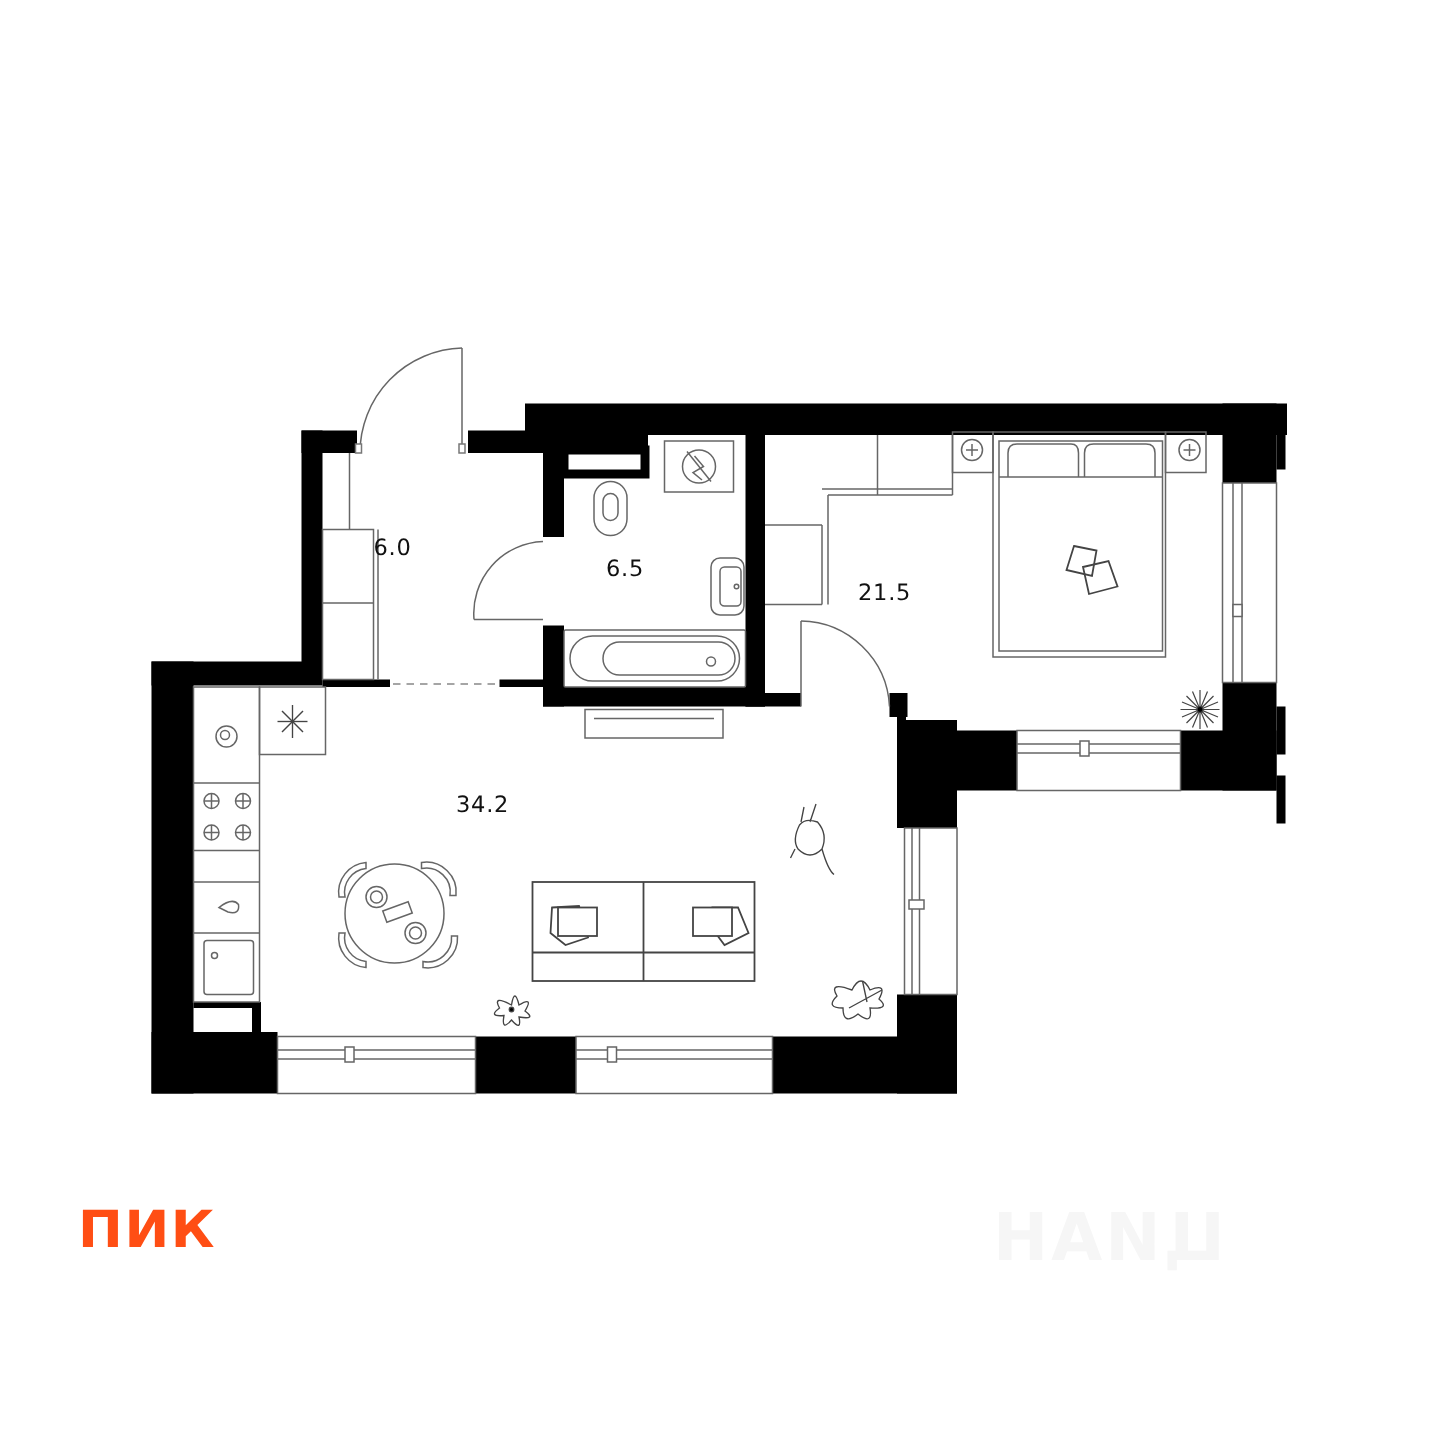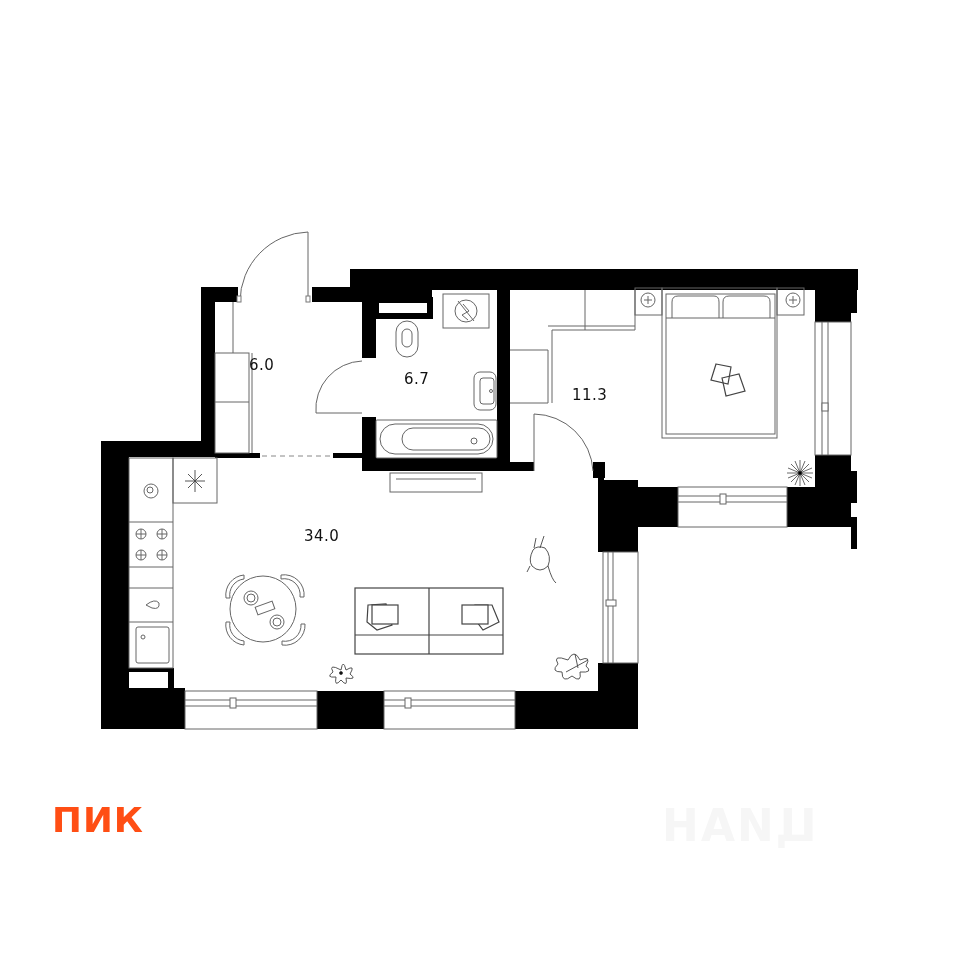--- a/index.html
+++ b/index.html
@@ -247,18 +247,18 @@
     <circle cx="341" cy="673" r="1.5" fill="#000"></circle>
   </g>
   <g stroke="#444" stroke-width="0.9" fill="none">
     <path d="M568 660 Q574 648 580 660 Q592 655 586 666 Q594 673 580 672 Q582 684 572 676 Q562 684 562 672 Q550 672 558 664 Q552 654 568 660 Z"></path>
     <path d="M575 654 L578 668 M566 672 L588 660"></path>
   </g>
 
 </svg>
 
 <div class="area-label" style="left:249px; top:356px;">6.0</div>
-<div class="area-label" style="left:404px; top:370px;">6.7</div>
-<div class="area-label" style="left:572px; top:386px;">11.3</div>
-<div class="area-label" style="left:304px; top:527px;">34.0</div>
+<div class="area-label" style="left:404px; top:370px;">6.5</div>
+<div class="area-label" style="left:572px; top:386px;">21.5</div>
+<div class="area-label" style="left:304px; top:527px;">34.2</div>
 
 <div class="logo">ПИК</div>
 <div class="watermark">ЦИАН</div>
 
 </body></html>

